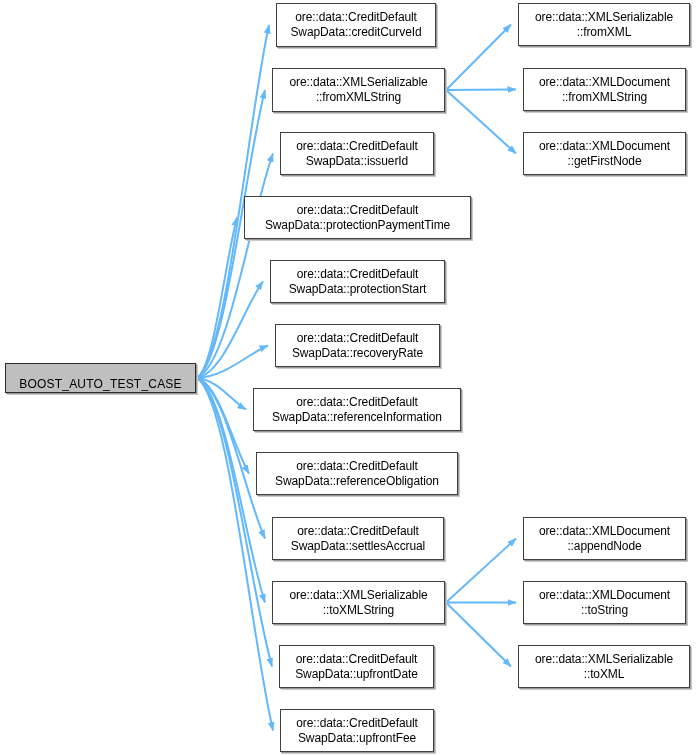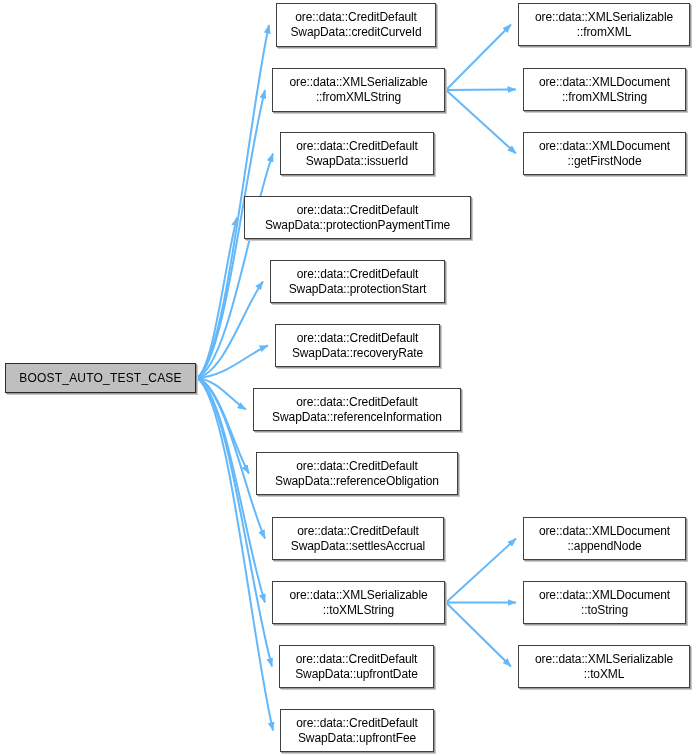--- a/index.html
+++ b/index.html
@@ -75,21 +75,21 @@
         <path d="M197,378 C228.92,399.15 250.2,631.8 273,730.5" fill="none" stroke="#63b8fb" stroke-width="2" marker-end="url(#arrowhead)"></path>
         <path d="M446,90 L511,24.5" fill="none" stroke="#63b8fb" stroke-width="2" marker-end="url(#arrowhead)"></path>
         <path d="M446,90 L516,89.5" fill="none" stroke="#63b8fb" stroke-width="2" marker-end="url(#arrowhead)"></path>
         <path d="M446,90 L516,153.5" fill="none" stroke="#63b8fb" stroke-width="2" marker-end="url(#arrowhead)"></path>
         <path d="M446,602.5 L516,538.5" fill="none" stroke="#63b8fb" stroke-width="2" marker-end="url(#arrowhead)"></path>
         <path d="M446,602.5 L516,602.5" fill="none" stroke="#63b8fb" stroke-width="2" marker-end="url(#arrowhead)"></path>
         <path d="M446,602.5 L511,666.5" fill="none" stroke="#63b8fb" stroke-width="2" marker-end="url(#arrowhead)"></path>
       </g>
   </svg>
   <div id="node-layer">
-      <div class="node root" style="left: 5px; top: 363px; width: 191px; height: 30px;"><span class="node-label">BOOST_AUTO_TEST_CASE</span></div>
+      <div class="node root" style="left: 5px; top: 363px; width: 191px; height: 30px; align-items: flex-end;"><span class="node-label">BOOST_AUTO_TEST_CASE</span></div>
       <div class="node" style="left: 276px; top: 3px; width: 160px; height: 44px;"><span class="node-label">ore::data::CreditDefault
 SwapData::creditCurveId</span></div>
       <div class="node" style="left: 272px; top: 68px; width: 173px; height: 44px;"><span class="node-label">ore::data::XMLSerializable
 ::fromXMLString</span></div>
       <div class="node" style="left: 280px; top: 132px; width: 154px; height: 43px;"><span class="node-label">ore::data::CreditDefault
 SwapData::issuerId</span></div>
       <div class="node" style="left: 244px; top: 196px; width: 227px; height: 43px;"><span class="node-label">ore::data::CreditDefault
 SwapData::protectionPaymentTime</span></div>
       <div class="node" style="left: 270px; top: 260px; width: 175px; height: 43px;"><span class="node-label">ore::data::CreditDefault
 SwapData::protectionStart</span></div>

